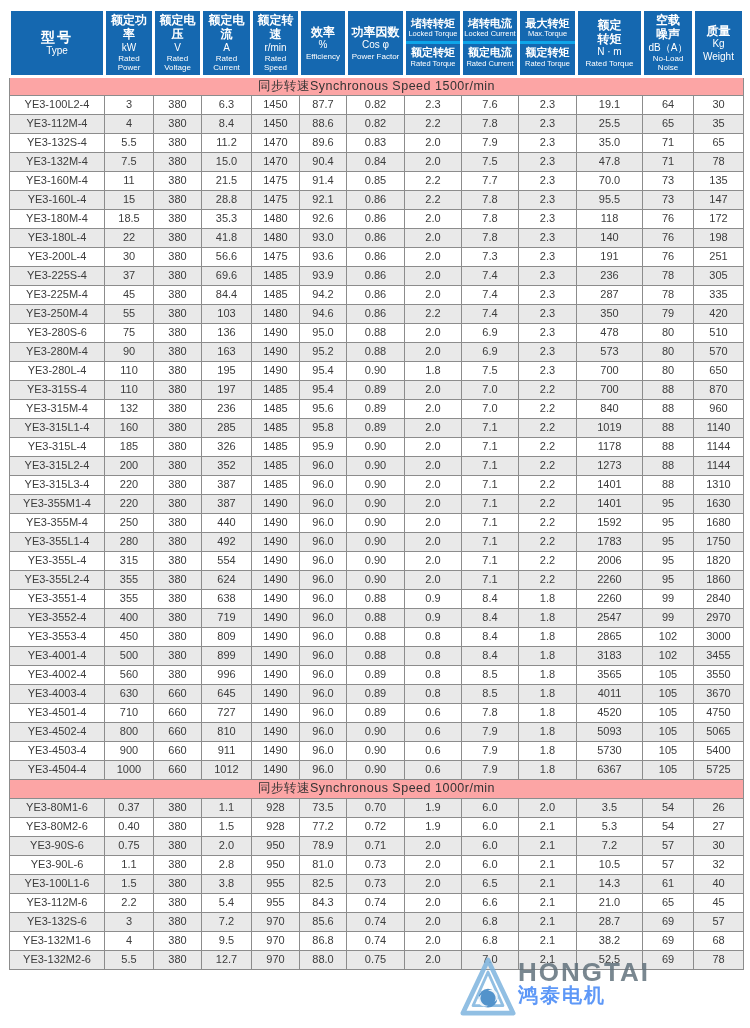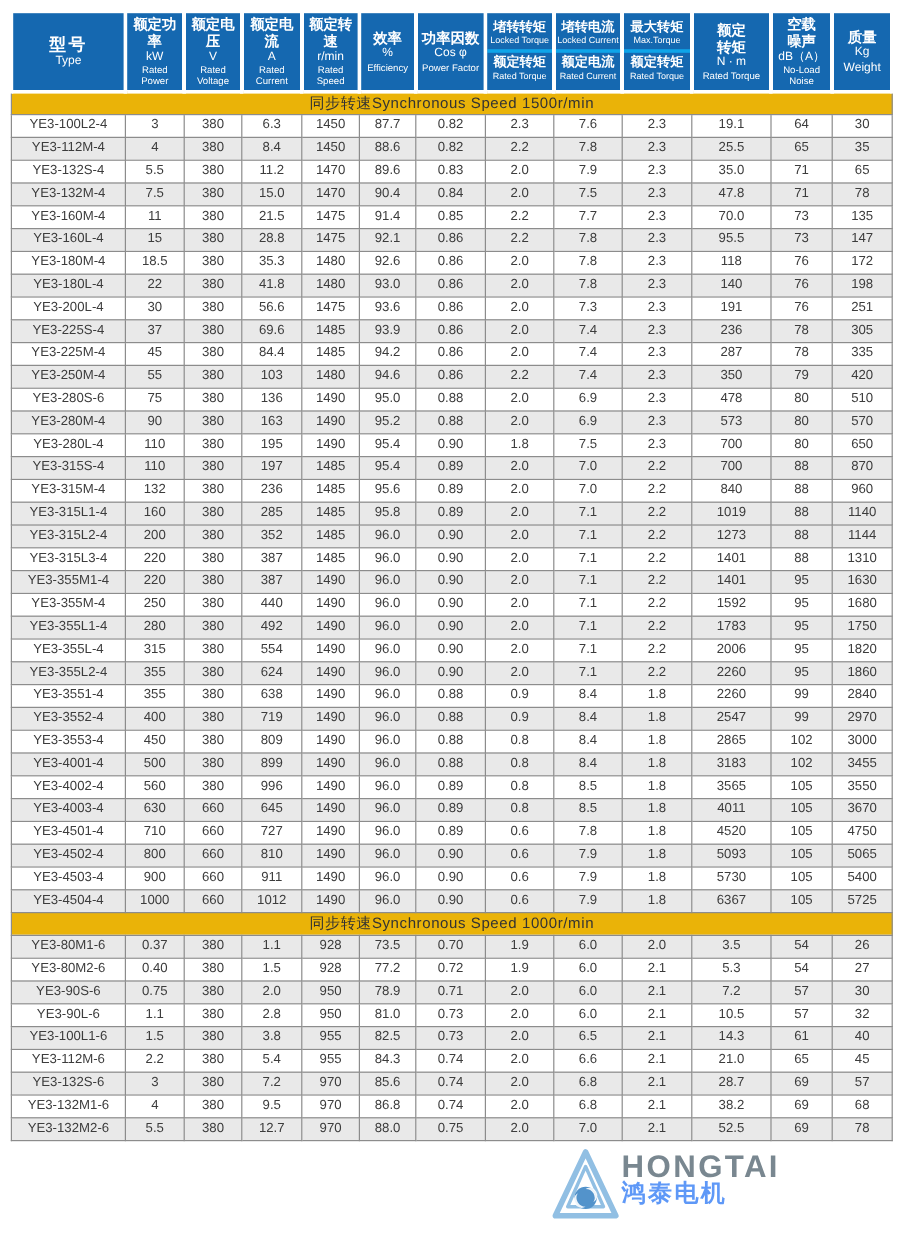--- a/index.html
+++ b/index.html
@@ -48,21 +48,21 @@
     text-align: center;
     vertical-align: middle;
     font-size: 11px;
     color: #3c3c3c;
     padding: 0;
     line-height: 1;
     background: #ffffff;
   }
   tr.stripe td { background: #e9e9e9; }
   tr.section-row td {
-    background: #eab308;
+    background: #fca5a5;
     font-size: 12.5px;
     color: #333333;
     height: 19px;
     letter-spacing: 0.5px;
   }
 
   
   .watermark {
     position: absolute;
     left: 460px; top: 957px;
@@ -457,20 +457,35 @@
           <td>1485</td>
           <td>95.8</td>
           <td>0.89</td>
           <td>2.0</td>
           <td>7.1</td>
           <td>2.2</td>
           <td>1019</td>
           <td>88</td>
           <td>1140</td>
         </tr>
+        <tr>
+          <td>YE3-315L-4</td>
+          <td>185</td>
+          <td>380</td>
+          <td>326</td>
+          <td>1485</td>
+          <td>95.9</td>
+          <td>0.90</td>
+          <td>2.0</td>
+          <td>7.1</td>
+          <td>2.2</td>
+          <td>1178</td>
+          <td>88</td>
+          <td>1144</td>
+        </tr>
         <tr class="stripe">
           <td>YE3-315L2-4</td>
           <td>200</td>
           <td>380</td>
           <td>352</td>
           <td>1485</td>
           <td>96.0</td>
           <td>0.90</td>
           <td>2.0</td>
           <td>7.1</td>

